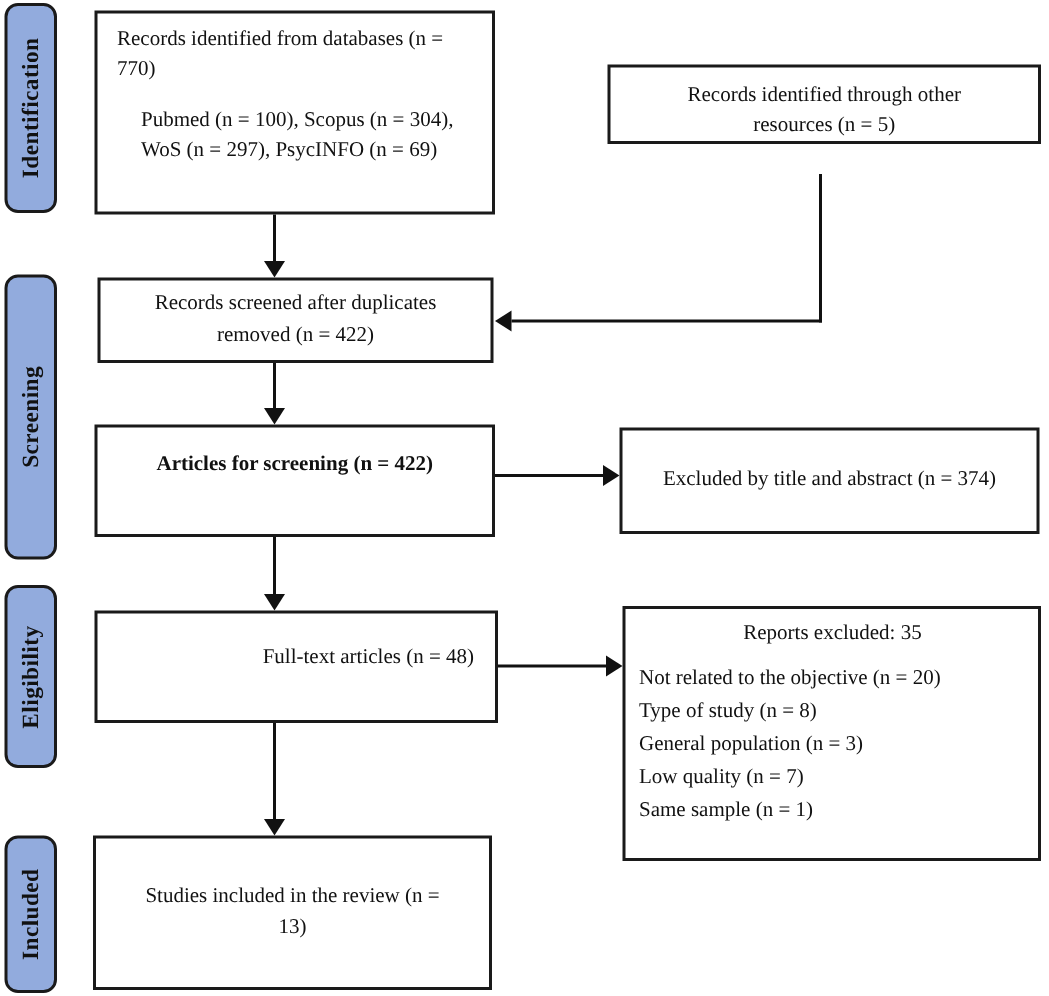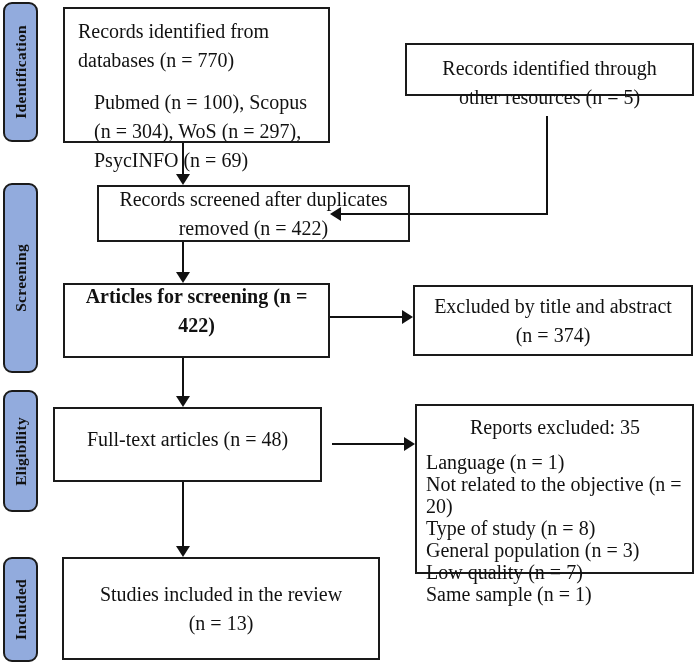--- a/index.html
+++ b/index.html
@@ -28,21 +28,21 @@
     letter-spacing:0.3px;
     color:#111111;
     white-space:nowrap;
   }
   
   .box{
     position:absolute;
     background:#ffffff;
     border:2px solid #1a1a1a;
     box-sizing:border-box;
-    font-size:20px;
+    font-size:14px;
     line-height:1.45;
   }
   .box.center{
     display:flex;align-items:center;justify-content:center;
     text-align:center;
   }
   
   .vline{position:absolute;width:2px;background:#111111;}
   .hline{position:absolute;height:2px;background:#111111;}
   .head-down{position:absolute;width:0;height:0;
@@ -52,28 +52,28 @@
     border-top:7px solid transparent;border-bottom:7px solid transparent;
     border-right:11px solid #111111;}
   .head-right{position:absolute;width:0;height:0;
     border-top:7px solid transparent;border-bottom:7px solid transparent;
     border-left:11px solid #111111;}
 
   
   #box-db{left:63px;top:7px;width:267px;height:136px;padding:8px 10px 6px 13px;}
   #box-db .detail{margin-top:13px;margin-left:16px;width:228px;}
   #box-other{left:405px;top:43px;width:289px;height:53px;padding:9px 24px 0 24px;text-align:center;}
-  #box-screened{left:65px;top:185px;width:313px;height:57px;padding:0 18px;margin-left:32px;}
+  #box-screened{left:65px;top:185px;width:264px;height:57px;padding:0 18px;}
   #box-articles{left:63px;top:283px;width:267px;height:75px;padding:0 14px 20px 14px;font-weight:bold;}
   #box-excluded{left:413px;top:285px;width:280px;height:71px;padding:0 18px;text-align:center;}
-  #box-fulltext{left:53px;top:407px;width:269px;height:75px;padding:0 14px 10px 14px;}
+  #box-fulltext{left:63px;top:407px;width:269px;height:75px;padding:0 14px 10px 14px;justify-content:flex-end;}
   #box-reports{left:415px;top:404px;width:279px;height:170px;padding:7px 8px 0 9px;}
   #box-reports .heading{text-align:center;}
   #box-reports .items{margin-top:9px;line-height:22px;}
-  #box-studies{left:62px;top:557px;width:318px;height:103px;padding:0 28px;align-items:center;}
+  #box-studies{left:62px;top:557px;width:266px;height:103px;padding:0 28px;align-items:center;}
 
   
   #stage-identification{left:3px;top:2px;width:35px;height:140px;}
   #stage-screening{left:3px;top:183px;width:35px;height:190px;}
   #stage-eligibility{left:3px;top:390px;width:35px;height:122px;}
   #stage-included{left:3px;top:557px;width:35px;height:105px;}
 </style>
 </head>
 <body>
 
@@ -113,21 +113,20 @@
     <span>Excluded by title and abstract (n = 374)</span>
   </div>
 
   <div class="box center" id="box-fulltext">
     <span>Full-text articles (n = 48)</span>
   </div>
 
   <div class="box" id="box-reports">
     <div class="heading">Reports excluded: 35</div>
     <div class="items">
-      <div>Language (n = 1)</div>
       <div>Not related to the objective (n = 20)</div>
       <div>Type of study (n = 8)</div>
       <div>General population (n = 3)</div>
       <div>Low quality (n = 7)</div>
       <div>Same sample (n = 1)</div>
     </div>
   </div>
 
   <div class="box center" id="box-studies">
     <span>Studies included in the review (n = 13)</span>

